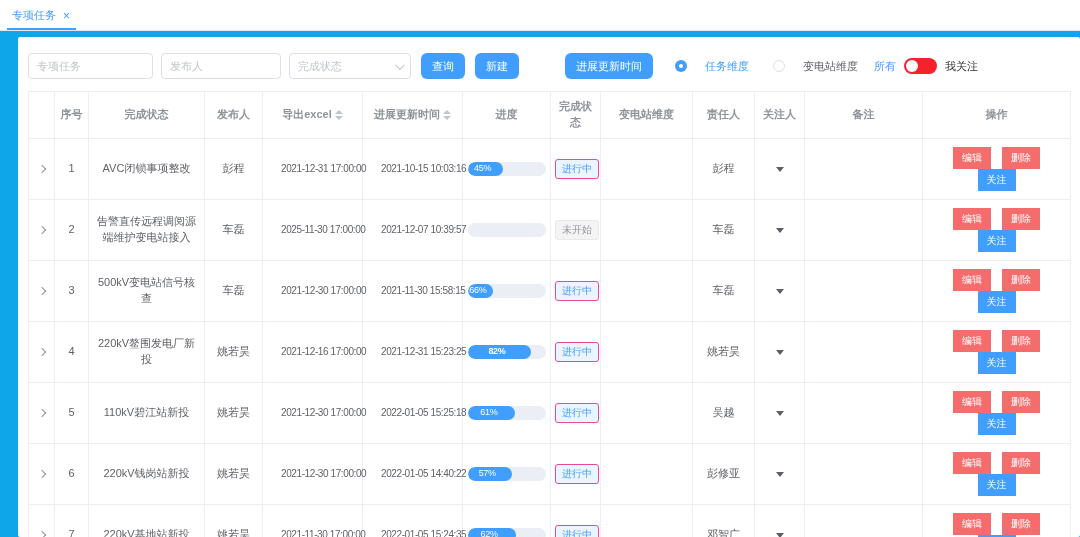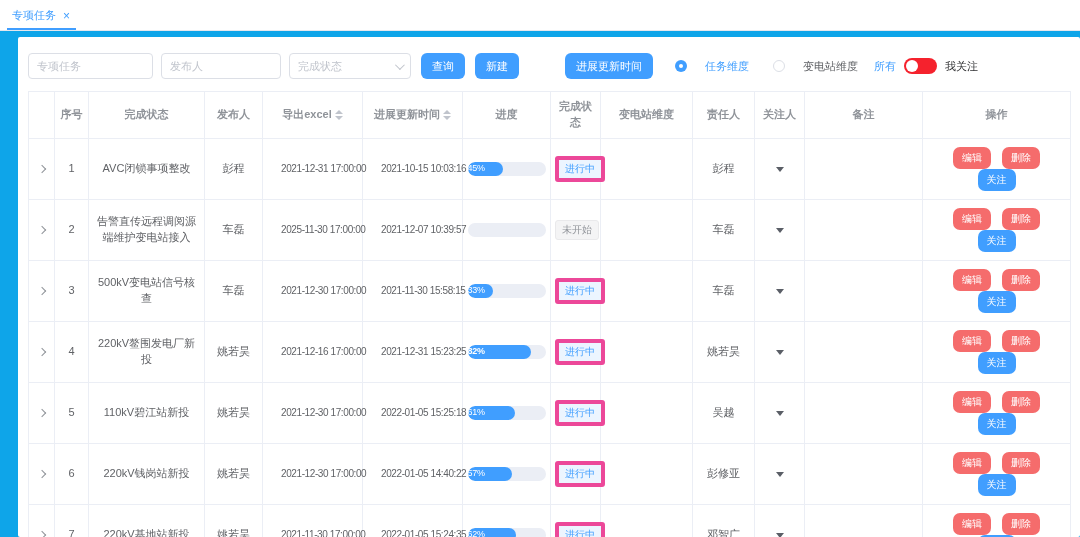--- a/index.html
+++ b/index.html
@@ -43,27 +43,27 @@
   th, td { border:1px solid #ebeef5; text-align:center; vertical-align:middle; word-break:break-all; }
   th { padding:7px 4px; font-size:11px; color:#8f9399; font-weight:600; line-height:1.45; background:#fff; }
   td { padding:8px 4px; font-size:11px; color:#606266; line-height:1.45; }
   .cell-date { font-size:10px; letter-spacing:-0.4px; white-space:nowrap; padding-left:18px; padding-right:1px; }
   .expand-arrow { display:inline-block; width:6px; height:6px; border-top:1px solid #8f9399; border-right:1px solid #8f9399; transform:rotate(45deg); cursor:pointer; }
   .sort-carets { display:inline-flex; flex-direction:column; gap:2px; margin-left:3px; vertical-align:middle; cursor:pointer; }
   .caret-up-s { width:0; height:0; border-left:4px solid transparent; border-right:4px solid transparent; border-bottom:4px solid #c0c4cc; }
   .caret-dn-s { width:0; height:0; border-left:4px solid transparent; border-right:4px solid transparent; border-top:4px solid #c0c4cc; }
   .caret-down { display:inline-block; width:0; height:0; border-left:4px solid transparent; border-right:4px solid transparent; border-top:5px solid #5a5e66; cursor:pointer; }
   .progress { width:78px; height:14px; border-radius:7px; background:#ebeef5; margin:0 auto; overflow:hidden; }
-  .progress-fill { height:14px; border-radius:7px; background:#409eff; display:flex; align-items:center; justify-content:flex-start; padding-right:5px; }
+  .progress-fill { height:14px; border-radius:7px; background:#409eff; display:flex; align-items:center; justify-content:center; padding-right:5px; }
   .progress-label { color:#fff; font-size:9px; letter-spacing:-0.3px; }
   .badge { display:inline-block; padding:2px 6px; font-size:10px; border-radius:3px; white-space:nowrap; }
-  .badge-primary { color:#409eff; background:#ecf5ff; border:4px solid #ec4899; }
+  .badge-primary { color:#409eff; background:#ecf5ff; border:1px solid #ec4899; }
   .badge-info { color:#909399; background:#f4f4f5; border:1px solid #e9e9eb; }
   .c-remark span { font-size:10px; }
-  .btn-sm { height:22px; padding:0 9px; font-size:10px; margin:0 4px; border-radius:7px; }
+  .btn-sm { height:22px; padding:0 9px; font-size:10px; margin:0 4px; border-radius:0; }
 </style>
 </head>
 <body>
 
 <div class="page">
 
   <div class="tabbar">
     <div class="tab">
       <span>专项任务</span>
       <span class="tab-close">×</span>
@@ -188,21 +188,21 @@
           <tr>
     <td><span class="expand-arrow"></span></td>
     <td><span>3</span></td>
     <td><span>500kV变电站信号核查</span></td>
     <td><span>车磊</span></td>
     <td class="cell-date"><span>2021-12-30 17:00:00</span></td>
     <td class="cell-date"><span>2021-11-30 15:58:15</span></td>
     <td>
       <div class="progress">
         <div class="progress-fill" style="width: 33%;">
-          <span class="progress-label">33%</span>
+          <span class="progress-label">66%</span>
         </div>
       </div>
     </td>
     <td><span class="badge badge-primary">进行中</span></td>
     <td class="cell-date"><span></span></td>
     <td><span>车磊</span></td>
     <td><span class="caret-down"></span></td>
     <td class="c-remark"><span></span></td>
     <td>
       <button class="btn btn-danger btn-sm">编辑</button>

